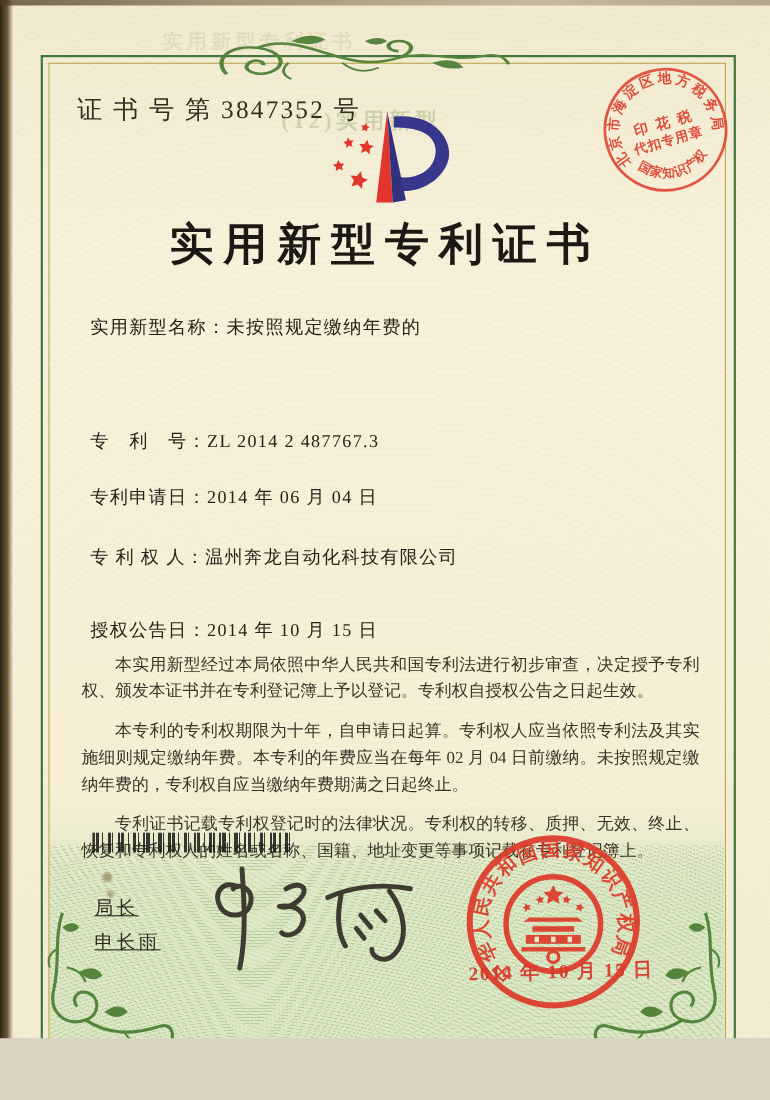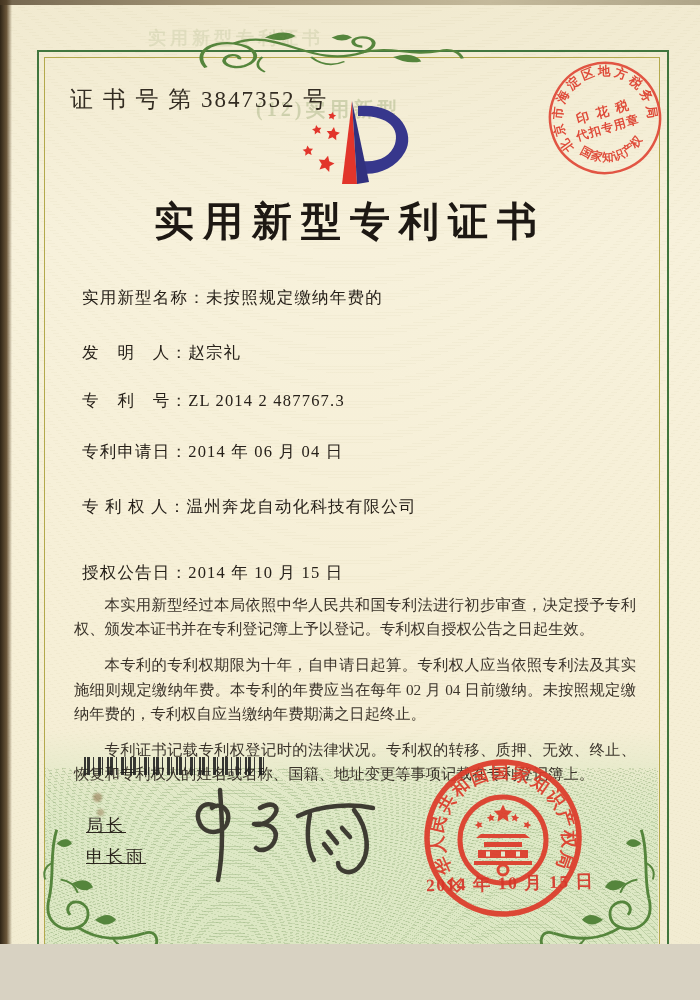--- a/index.html
+++ b/index.html
@@ -126,21 +126,20 @@
     <use href="#starPath" transform="translate(36,18) scale(0.42) rotate(12)" fill="#e2352b"></use>
     <use href="#starPath" transform="translate(21,32) scale(0.5) rotate(-10)" fill="#e2352b"></use>
     <use href="#starPath" transform="translate(37,36) scale(0.7) rotate(8)" fill="#e2352b"></use>
     <use href="#starPath" transform="translate(12,53) scale(0.55) rotate(-6)" fill="#e2352b"></use>
     <use href="#starPath" transform="translate(30,66) scale(0.85) rotate(14)" fill="#e2352b"></use>
   </svg>
 
   <div class="title">实用新型专利证书</div>
 
   <div class="field f0"><span>实用新型名称：</span><span>未按照规定缴纳年费的</span></div>
-  <div class="field f1"><span>发　明　人：</span><span>赵宗礼</span></div>
   <div class="field f2"><span>专　利　号：</span><span>ZL 2014 2 487767.3</span></div>
   <div class="field f3"><span>专利申请日：</span><span>2014 年 06 月 04 日</span></div>
   <div class="field f4"><span>专 利 权 人：</span><span>温州奔龙自动化科技有限公司</span></div>
   <div class="field f5"><span>授权公告日：</span><span>2014 年 10 月 15 日</span></div>
 
   <div class="paras">
     <p>本实用新型经过本局依照中华人民共和国专利法进行初步审查，决定授予专利权、颁发本证书并在专利登记簿上予以登记。专利权自授权公告之日起生效。</p>
     <p>本专利的专利权期限为十年，自申请日起算。专利权人应当依照专利法及其实施细则规定缴纳年费。本专利的年费应当在每年 02 月 04 日前缴纳。未按照规定缴纳年费的，专利权自应当缴纳年费期满之日起终止。</p>
     <p>专利证书记载专利权登记时的法律状况。专利权的转移、质押、无效、终止、恢复和专利权人的姓名或名称、国籍、地址变更等事项记载在专利登记簿上。</p>
   </div>

